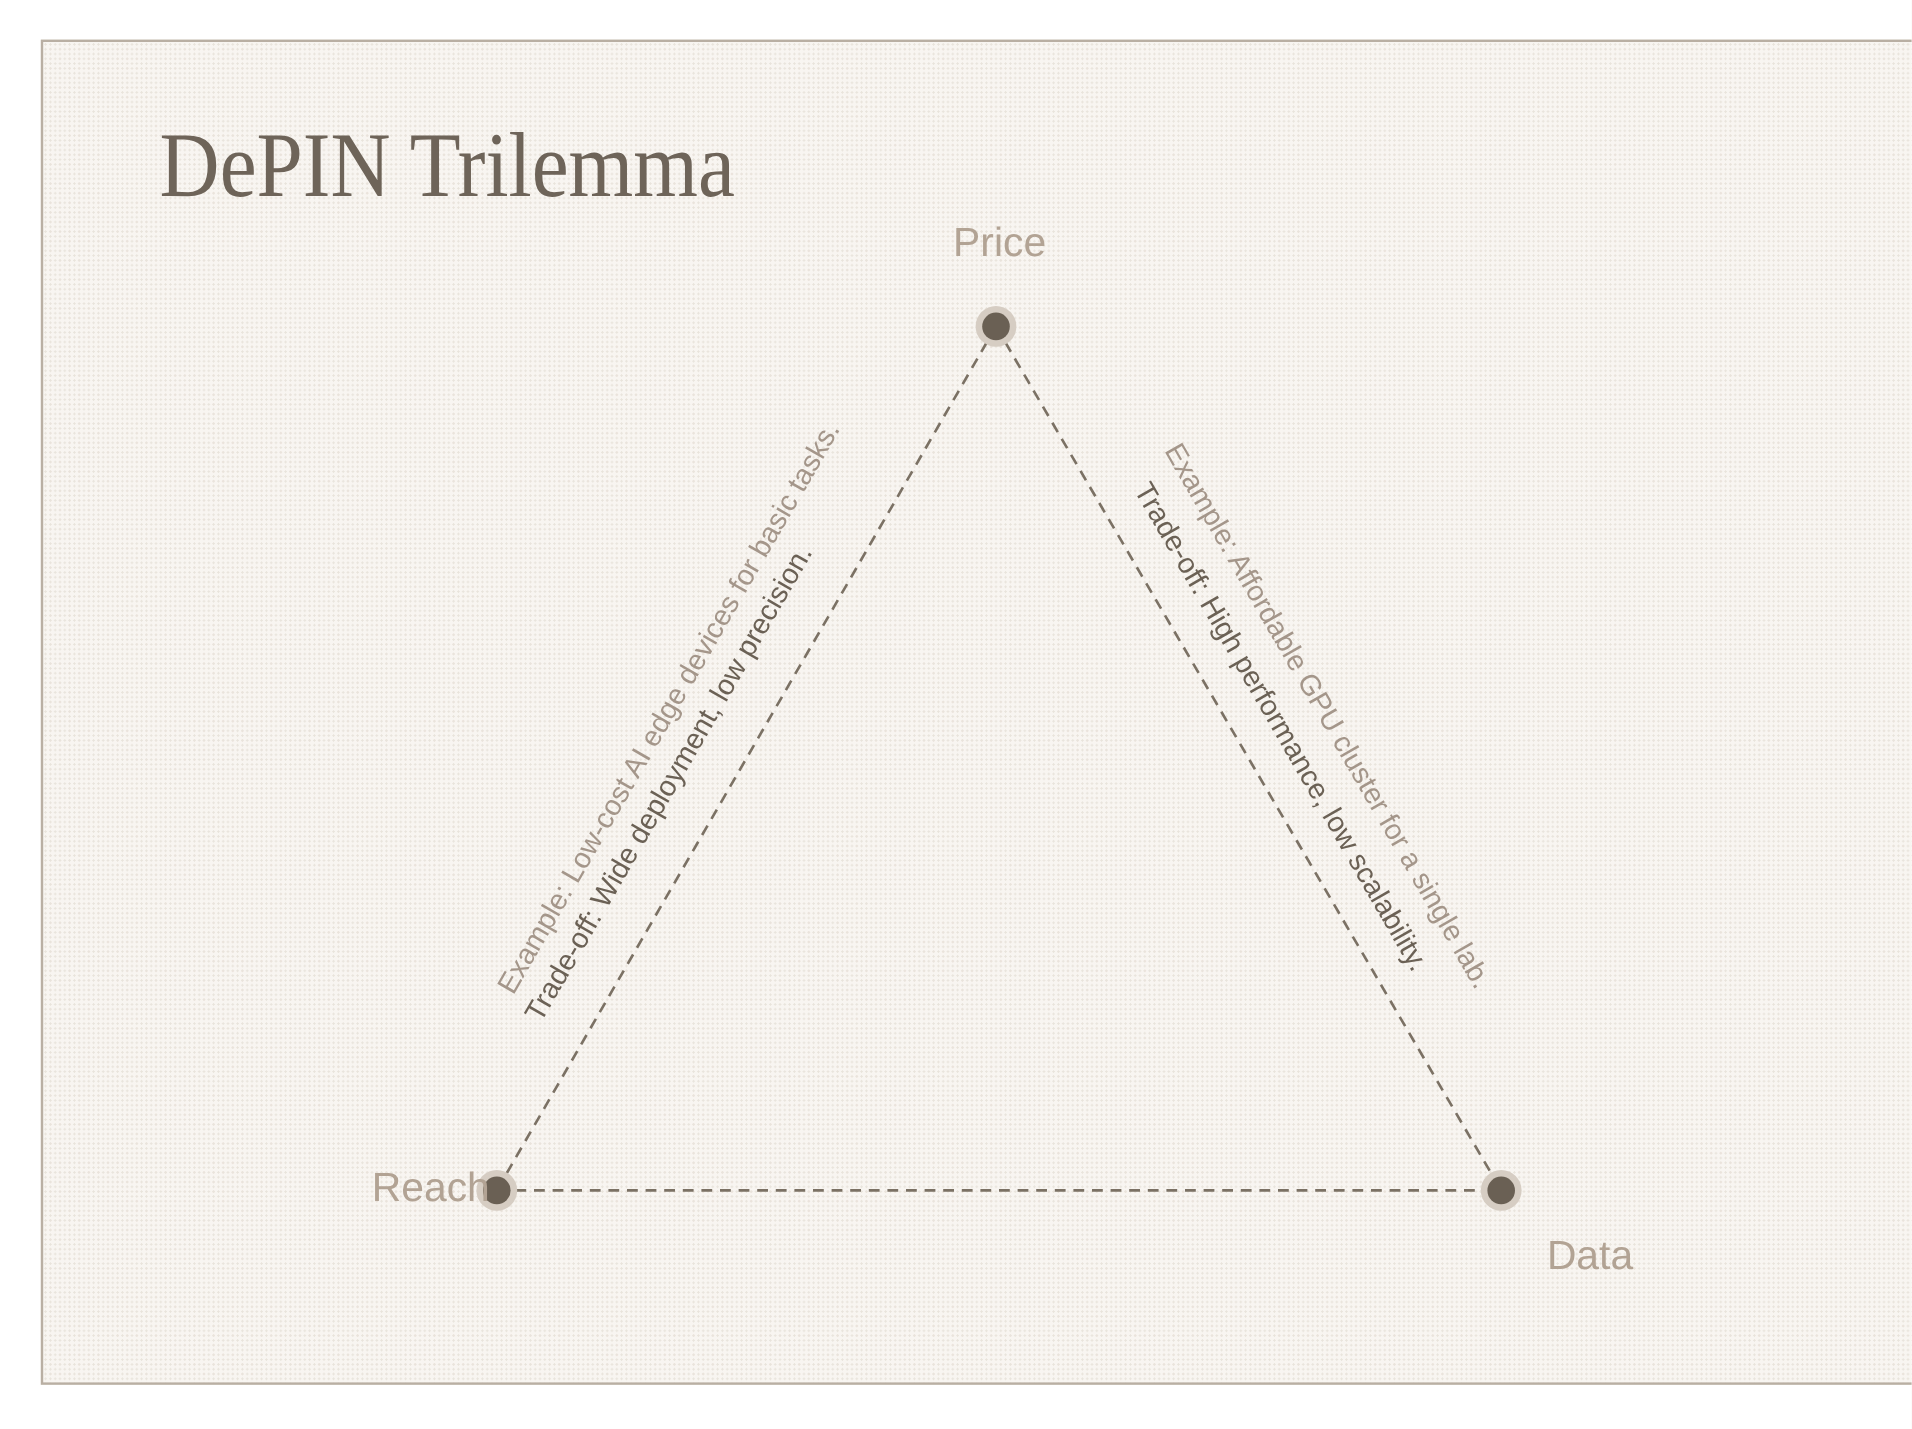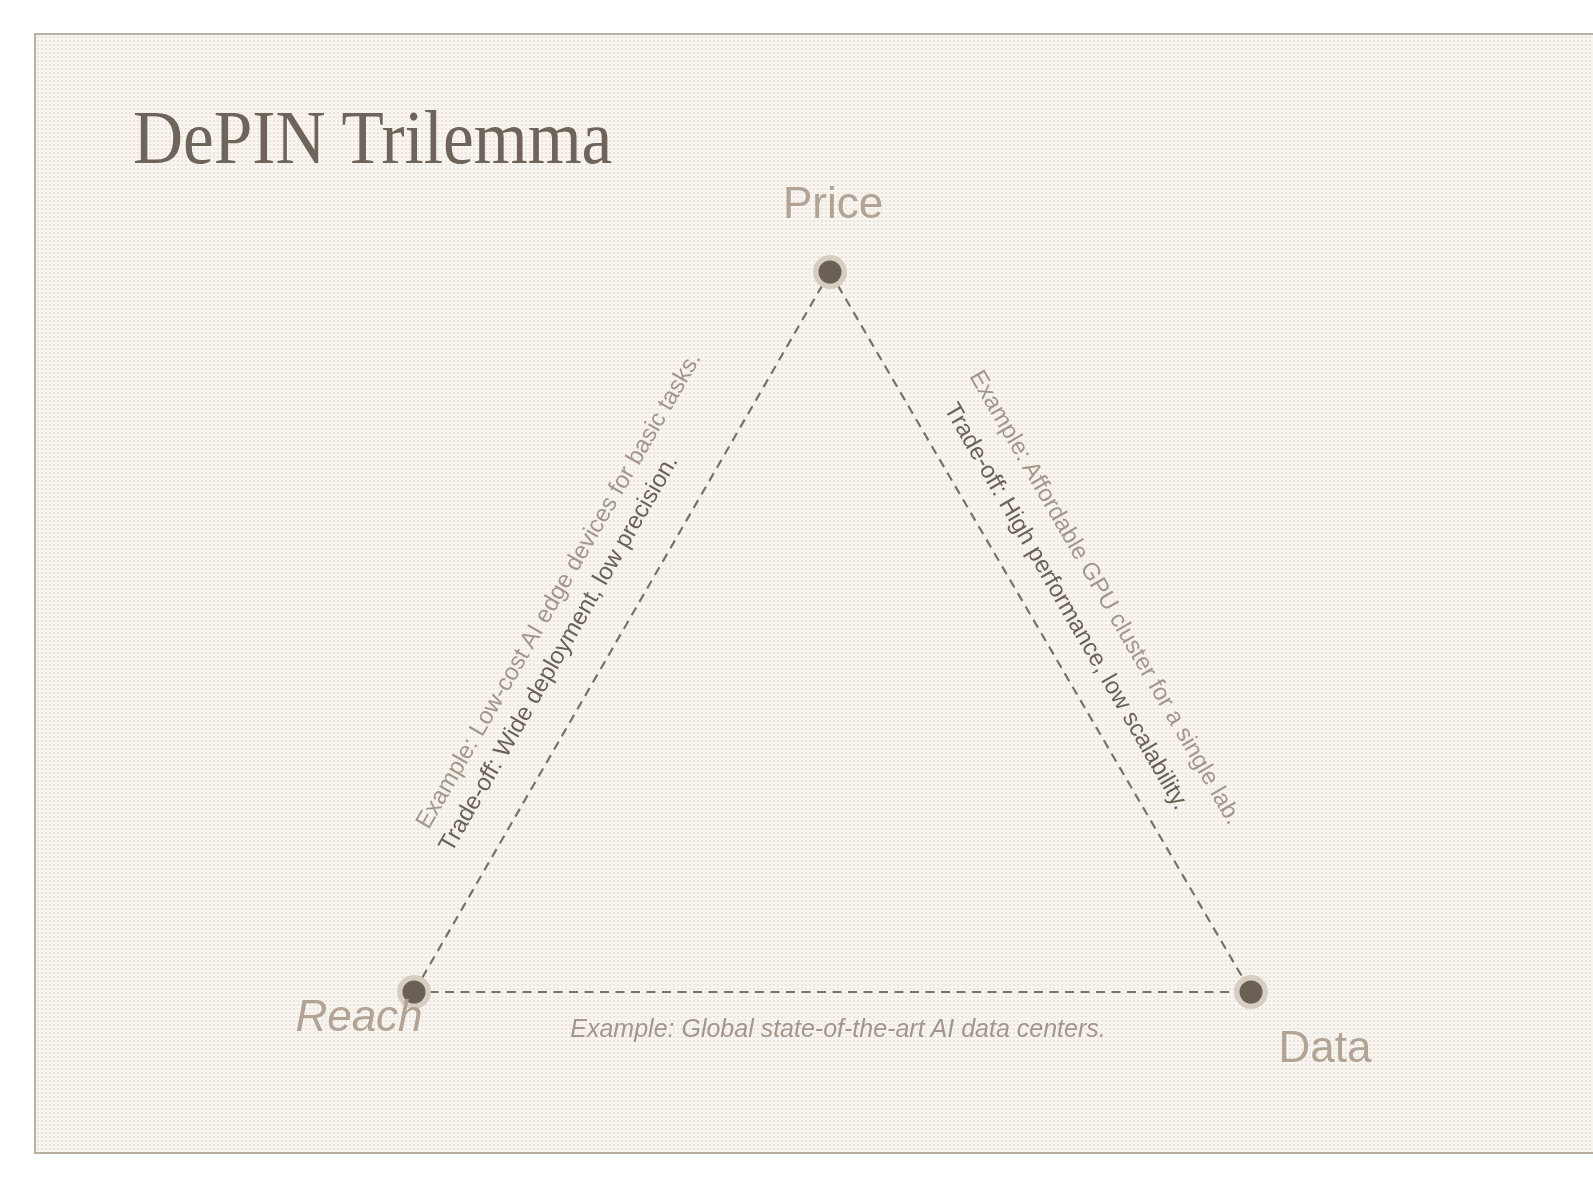--- a/index.html
+++ b/index.html
@@ -32,38 +32,38 @@
     font-size:77px;
     line-height:1.05;
     color:#6e6459;
     transform:scaleX(0.9);
     transform-origin:0 50%;
     white-space:nowrap;
   }
   svg.net{position:absolute;left:0;top:0;}
   .vlabel{
     position:absolute;
-    font-size:44px;
+    font-size:34px;
     color:#b2a394;
     white-space:nowrap;
     transform:translate(-50%,-50%);
   }
   .edge-label{
     position:absolute;
     font-size:24px;
     white-space:nowrap;
     line-height:1;
   }
   .edge-label.light{color:#a4968a;}
   .edge-label.dark{color:#6b6155;}
   .rot-left{transform:translate(-50%,-50%) rotate(-60deg);}
   .rot-right{transform:translate(-50%,-50%) rotate(60deg);}
   .horiz{transform:translate(-50%,-50%);font-style:italic;font-size:25px;}
   #lbl-price{left:797px;top:168px;}
-  #lbl-reach{left:323px;top:981px;font-style:italic;}
+  #lbl-reach{left:323px;top:955px;}
   #lbl-data{left:1257px;top:1012px;margin-left:32px;}
   #edge-left-example{left:522px;top:555px;}
   #edge-left-tradeoff{left:522px;top:618px;}
   #edge-right-example{left:1070px;top:562px;}
   #edge-right-tradeoff{left:1031px;top:571px;}
   #edge-bottom-example{left:802px;top:993px;}
   #edge-bottom-tradeoff{left:802px;top:1026px;}
 </style>
 </head>
 <body>
@@ -95,15 +95,14 @@
   <div class="vlabel" id="lbl-price">Price</div>
   <div class="vlabel" id="lbl-reach">Reach</div>
   <div class="vlabel" id="lbl-data">Data</div>
 
   <div class="edge-label light rot-left" id="edge-left-example">Example: Low-cost AI edge devices for basic tasks.</div>
   <div class="edge-label dark rot-left" id="edge-left-tradeoff">Trade-off: Wide deployment, low precision.</div>
 
   <div class="edge-label light rot-right" id="edge-right-example">Example: Affordable GPU cluster for a single lab.</div>
   <div class="edge-label dark rot-right" id="edge-right-tradeoff">Trade-off: High performance, low scalability.</div>
 
-  <div class="edge-label light horiz" id="edge-bottom-example">Example: Global state-of-the-art AI data centers.</div>
 
 </div>
 
 </body></html>

